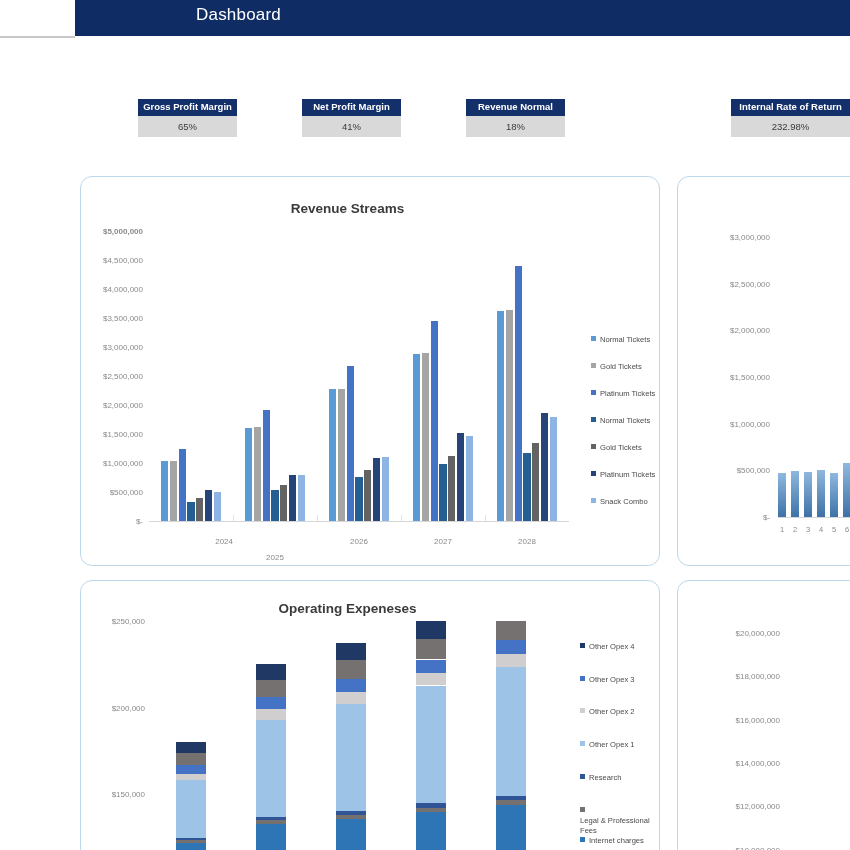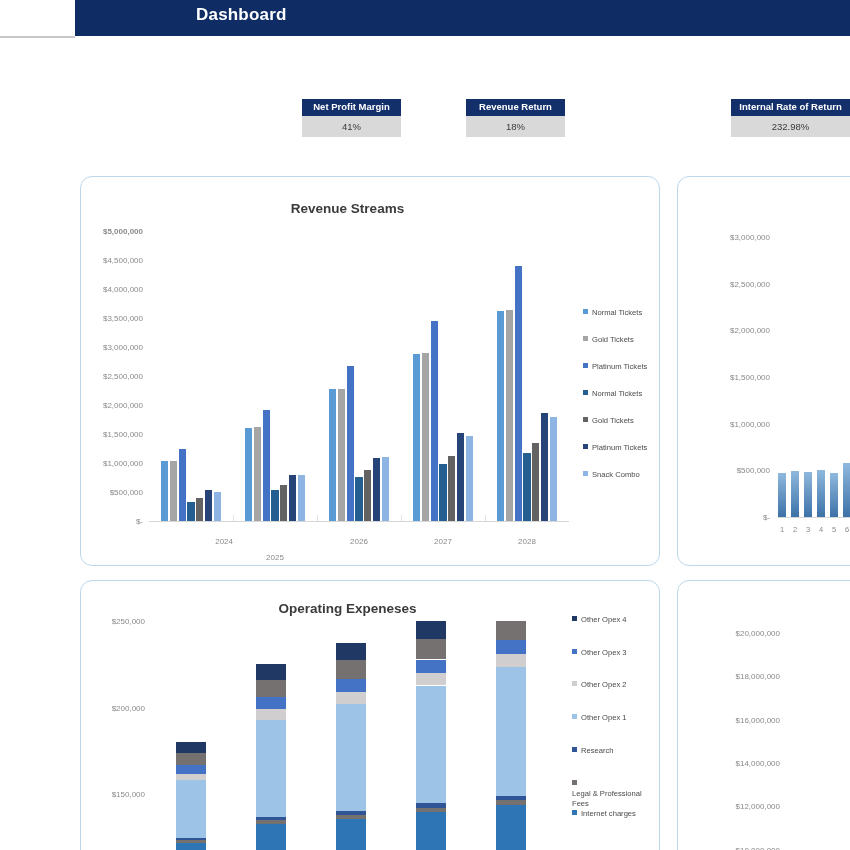--- a/index.html
+++ b/index.html
@@ -12,21 +12,21 @@
   #app { position: relative; width: 850px; height: 850px; background:#fff; }
 
   
   .topbar { position:absolute; top:0; left:0; width:850px; height:36px; background:#ffffff; }
   .topbar-band {
     position:absolute; top:0; left:75px; width:775px; height:36px;
     background:#0f2d64;
   }
   .topbar-title {
     position:absolute; top:5px; left:196px;
-    color:#ffffff; font-size:17px; font-weight:bold; letter-spacing:.2px;
+    color:#ffffff; font-size:17px; font-weight:normal; letter-spacing:.2px;
   }
   .topbar-rule { position:absolute; top:36px; left:0; width:75px; height:2px; background:#c8c8c8; }
 
   
   .kpis { position:absolute; top:99px; left:0; width:850px; height:50px; }
   .kpi { position:absolute; top:0; width:99px; }
   .kpi-head {
     background:#14306b; color:#fff; text-align:center;
     font-size:9.5px; font-weight:bold; line-height:16px; height:17px;
     white-space:nowrap; overflow:hidden;
@@ -69,21 +69,21 @@
   }
   .axis-line { position:absolute; background:#d6d6d6; }
 
   
   .plot { position:absolute; }
   .bar  { position:absolute; bottom:0; }
   .grp-sep { position:absolute; bottom:0; width:1px; background:#e3e3e3; }
 
   
   .legend { position:absolute; }
-  .lg-item { position:absolute; left:4px; white-space:nowrap; font-size:7.6px; color:#4a4a4a; }
+  .lg-item { position:absolute; left:12px; white-space:nowrap; font-size:7.6px; color:#4a4a4a;margin-top:27px; }
   .lg-sw { display:inline-block; width:5px; height:5px; margin-right:4px; vertical-align:1px; }
   .lg-txt { display:inline-block; }
   .lg-item.two-line { line-height:10px;text-decoration:underline; }
 
   
   .mini-bar { position:absolute; bottom:0; }
   .mini-x { position:absolute; font-size:7.5px; color:#8a8a8a; }
 </style>
 </head>
 <body>
@@ -91,30 +91,36 @@
 <div id="app">
 
   <div class="topbar">
     <div class="topbar-band"></div>
     <div class="topbar-rule"></div>
     <div class="topbar-title">Dashboard</div>
   </div>
 
   <div class="kpis">
 
+    <div class="kpi kpi-1">
+      <div class="kpi-head">Gross Profit Margin</div>
+      <div class="kpi-body">
+        <span>65%</span>
+      </div>
+    </div>
 
     <div class="kpi kpi-2">
       <div class="kpi-head">Net Profit Margin</div>
       <div class="kpi-body">
         <span>41%</span>
       </div>
     </div>
 
     <div class="kpi kpi-3">
-      <div class="kpi-head">Revenue Return</div>
+      <div class="kpi-head">Revenue Normal</div>
       <div class="kpi-body">
         <span>18%</span>
       </div>
     </div>
 
 
     <div class="kpi kpi-5">
       <div class="kpi-head">Internal Rate of Return</div>
       <div class="kpi-body">
         <span>232.98%</span>

